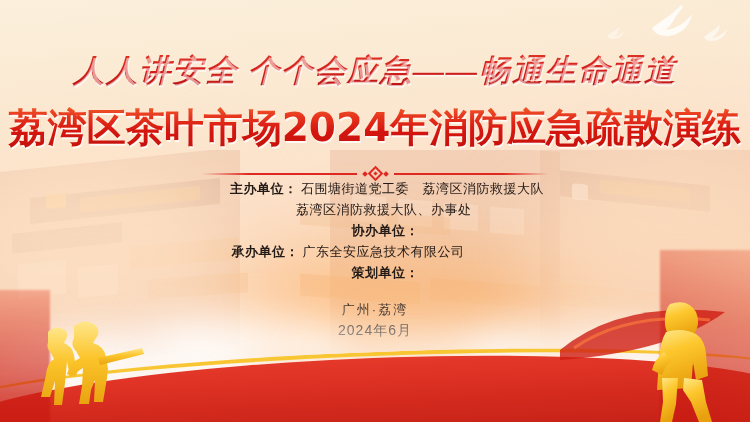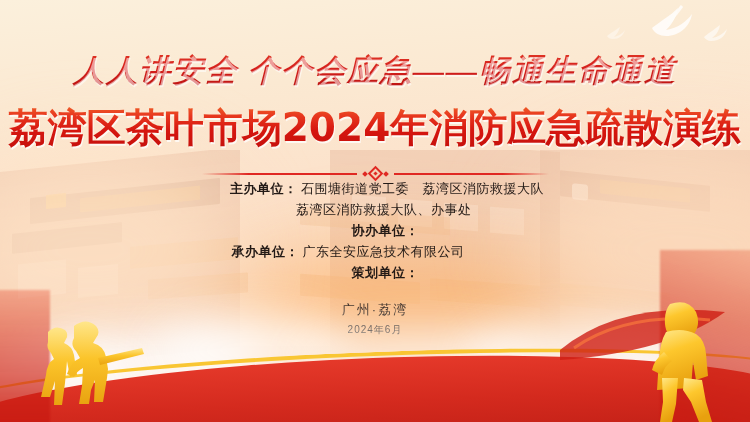--- a/index.html
+++ b/index.html
@@ -75,21 +75,21 @@
   
   .orgs{position:absolute;top:178px;left:0;right:0;text-align:center;}
   .org-row{display:flex;justify-content:center;align-items:flex-start;font-size:13px;line-height:21px;color:#231a16;}
   .org-label{font-weight:bold;width:78px;text-align:right;letter-spacing:.5px;flex:none;}
   .org-colon{font-weight:bold;flex:none;padding-right:4px;}
   .org-value{text-align:left;min-width:240px;letter-spacing:.5px;}
   .org-value.cont{padding-left:0;}
 
   
   .place{position:absolute;top:300px;left:0;right:0;text-align:center;font-size:13px;color:#2a1d16;letter-spacing:2px;line-height:20px;}
-  .date{position:absolute;top:320px;left:0;right:0;text-align:center;font-size:10px;color:#2a1d16;letter-spacing:1px;line-height:20px;}
+  .date{position:absolute;top:320px;left:0;right:0;text-align:center;font-size:14px;color:#2a1d16;letter-spacing:1px;line-height:20px;}
 
   
   .band-wrap{position:absolute;left:0;right:0;bottom:0;height:80px;overflow:hidden;}
   .band{position:absolute;left:-8%;width:116%;bottom:-46px;height:110px;border-radius:50% 50% 0 0 / 60px 60px 0 0;
         background:linear-gradient(180deg,#e5392a 0%,#d42a1e 40%,#b81a12 100%);transform:rotate(-2.2deg);}
   .band2{position:absolute;left:-10%;width:120%;bottom:-58px;height:110px;border-radius:50% 50% 0 0 / 60px 60px 0 0;
         background:linear-gradient(180deg,#c91d14 0%,#a81008 100%);transform:rotate(-1.2deg);}
   .ribbon{position:absolute;left:-8%;width:116%;bottom:12px;height:58px;border-radius:50% 50% 0 0/40px 40px 0 0;
         border-top:4px solid #f9c633;transform:rotate(-2.2deg);box-sizing:border-box;}
 

